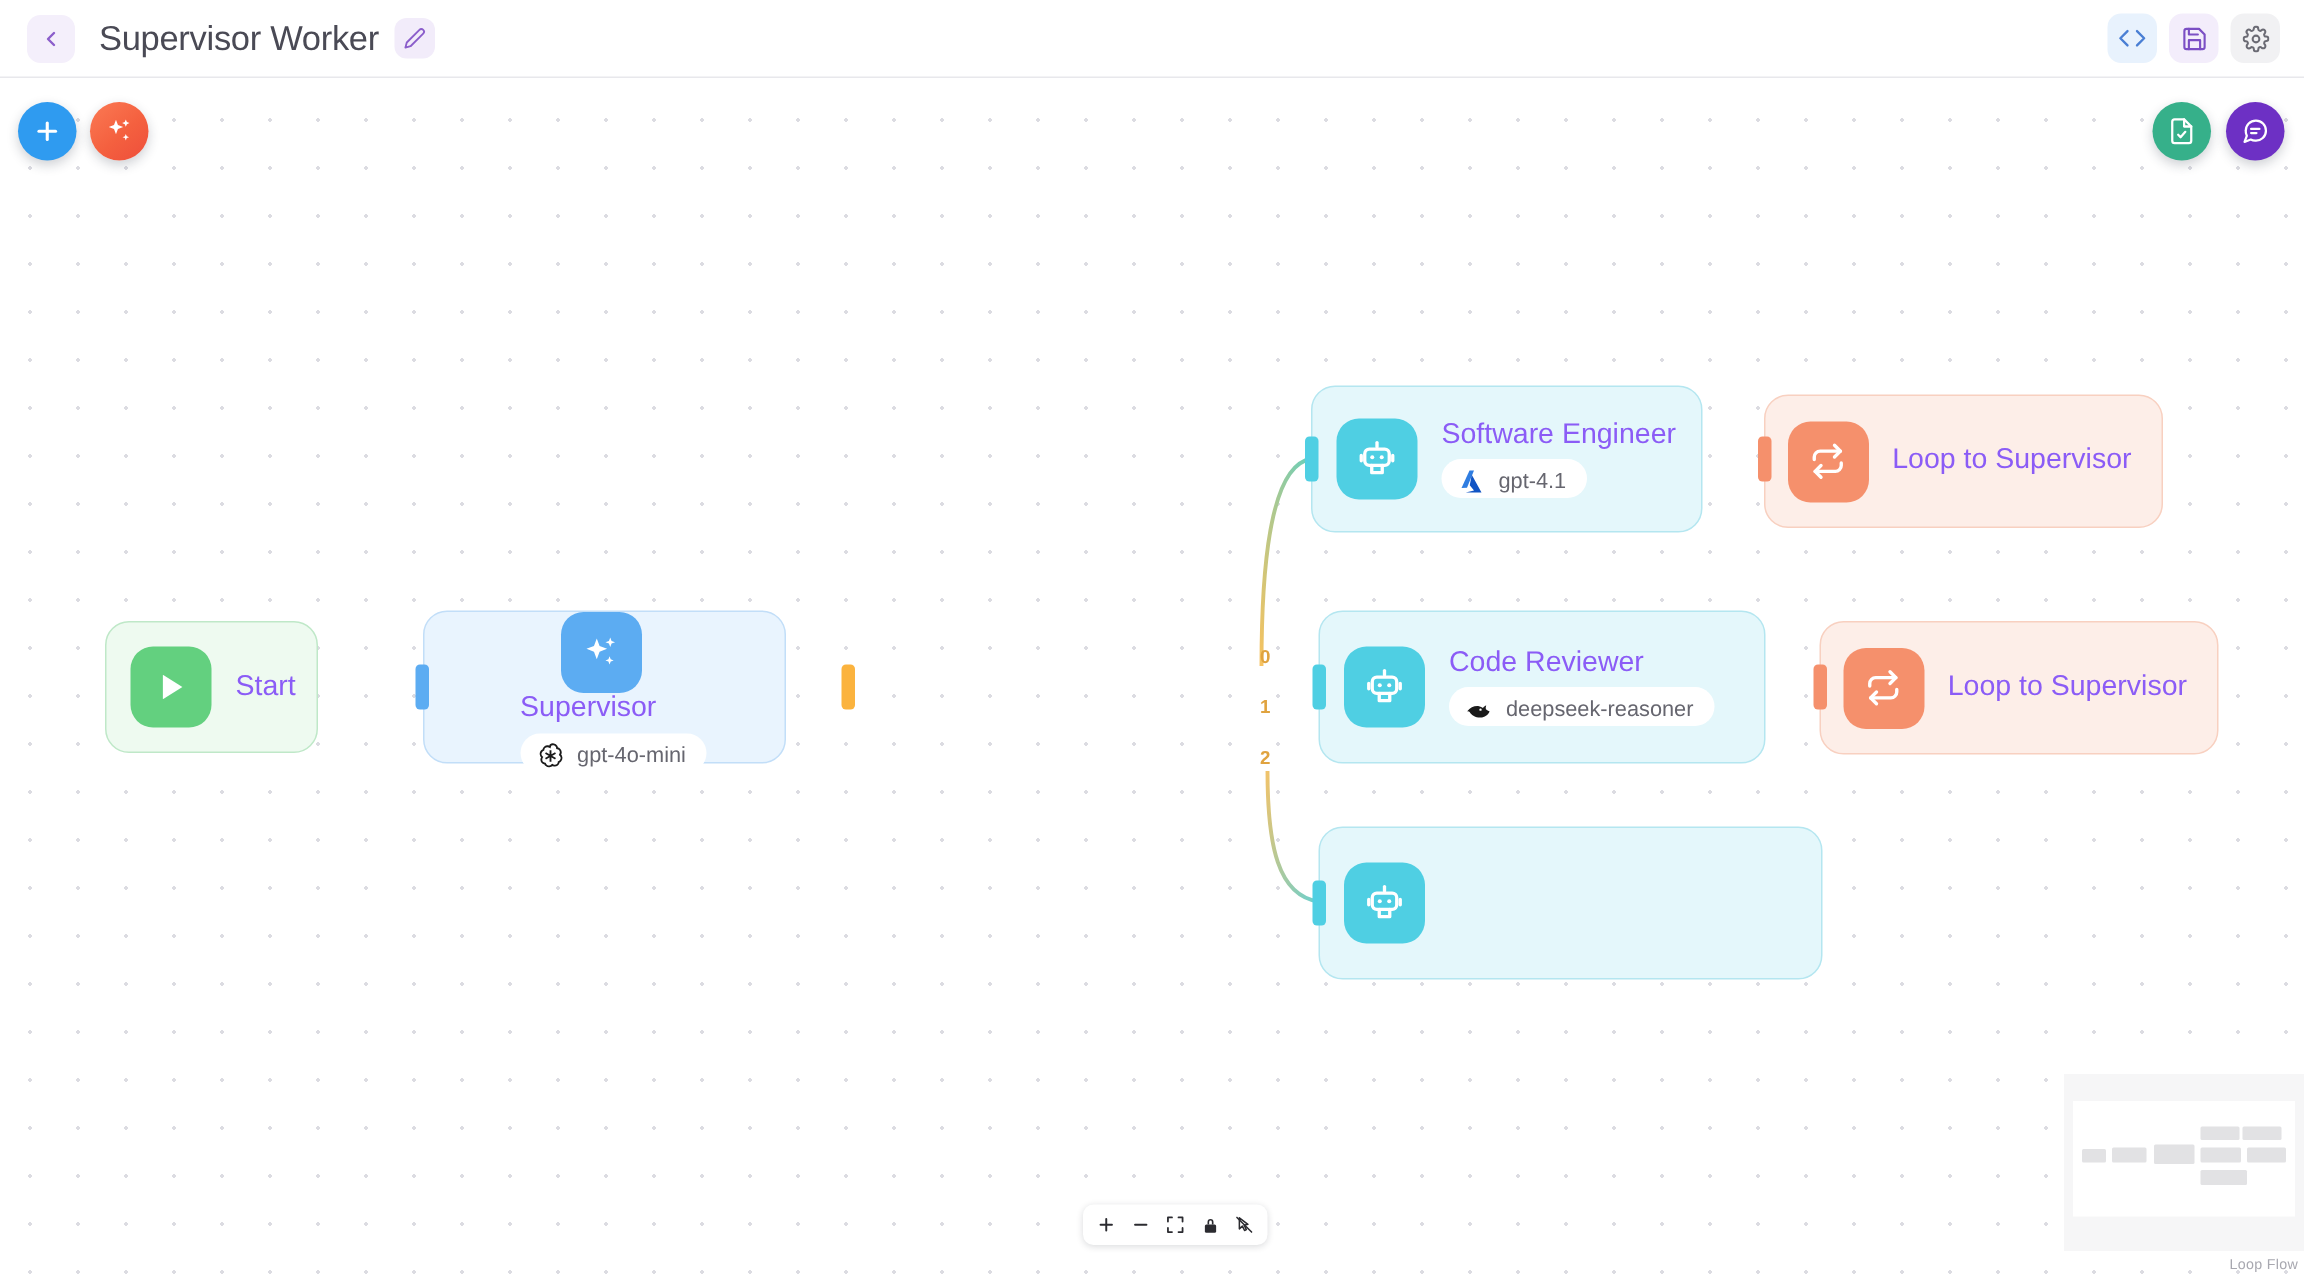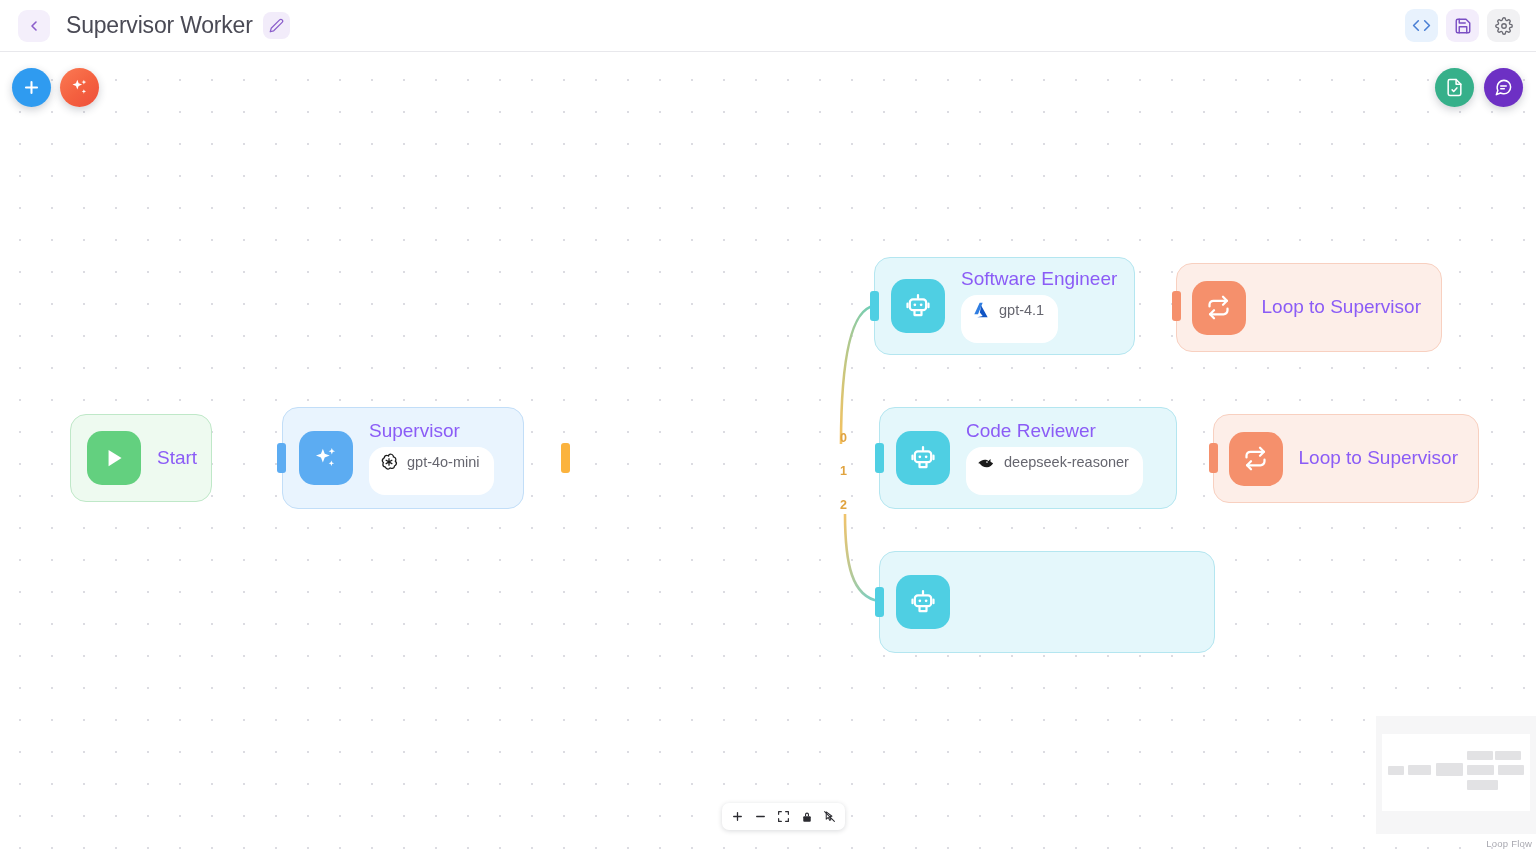--- a/index.html
+++ b/index.html
@@ -71,29 +71,29 @@
     border-radius: 16px; padding: 0 20px 0 16px; z-index: 12;
   }
   .node-icon {
     width: 54px; height: 54px; border-radius: 15px; flex: 0 0 auto;
     display: flex; align-items: center; justify-content: center;
   }
   .node-body { margin-left: 16px; display: flex; flex-direction: column; gap: 6px; }
   .node-title { font-size: 19px; color: #8b5cf6; white-space: nowrap; line-height: 1.1; }
   .model-chip {
     display: inline-flex; align-items: center; gap: 8px;
-    background: #ffffff; border-radius: 16px; padding: 5px 14px 23px 10px;
+    background: #ffffff; border-radius: 16px; padding: 5px 14px 1px 10px;
     align-self: flex-start;
   }
   .model-chip .logo { width: 20px; height: 20px; flex: 0 0 auto; display:block; }
   .model-name { font-size: 14.5px; color: #66666f; white-space: nowrap; }
 
   
   .n-start { background: #eefaf0; border: 1px solid #bfe8c8; }
-  .n-blue  { background: #e9f4fe; border: 1px solid #c2def8; }
+  .n-blue  { background: #e9f4fe; border: 1px solid #c2def8; flex-direction: column; }
   .n-amber { background: #fdf6e4; border: 1px solid #f4dfa6; }
   .n-cyan  { background: #e4f7fb; border: 1px solid #b4e6f0; }
   .n-coral { background: #fdeee8; border: 1px solid #f8d0c0; justify-content: flex-end; }
 
   .ic-green { background: #63d07f; }
   .ic-blue  { background: #5cacf2; }
   .ic-amber { background: #fbb33e; }
   .ic-cyan  { background: #4fcfe3; }
   .ic-coral { background: #f5906c; }
 

